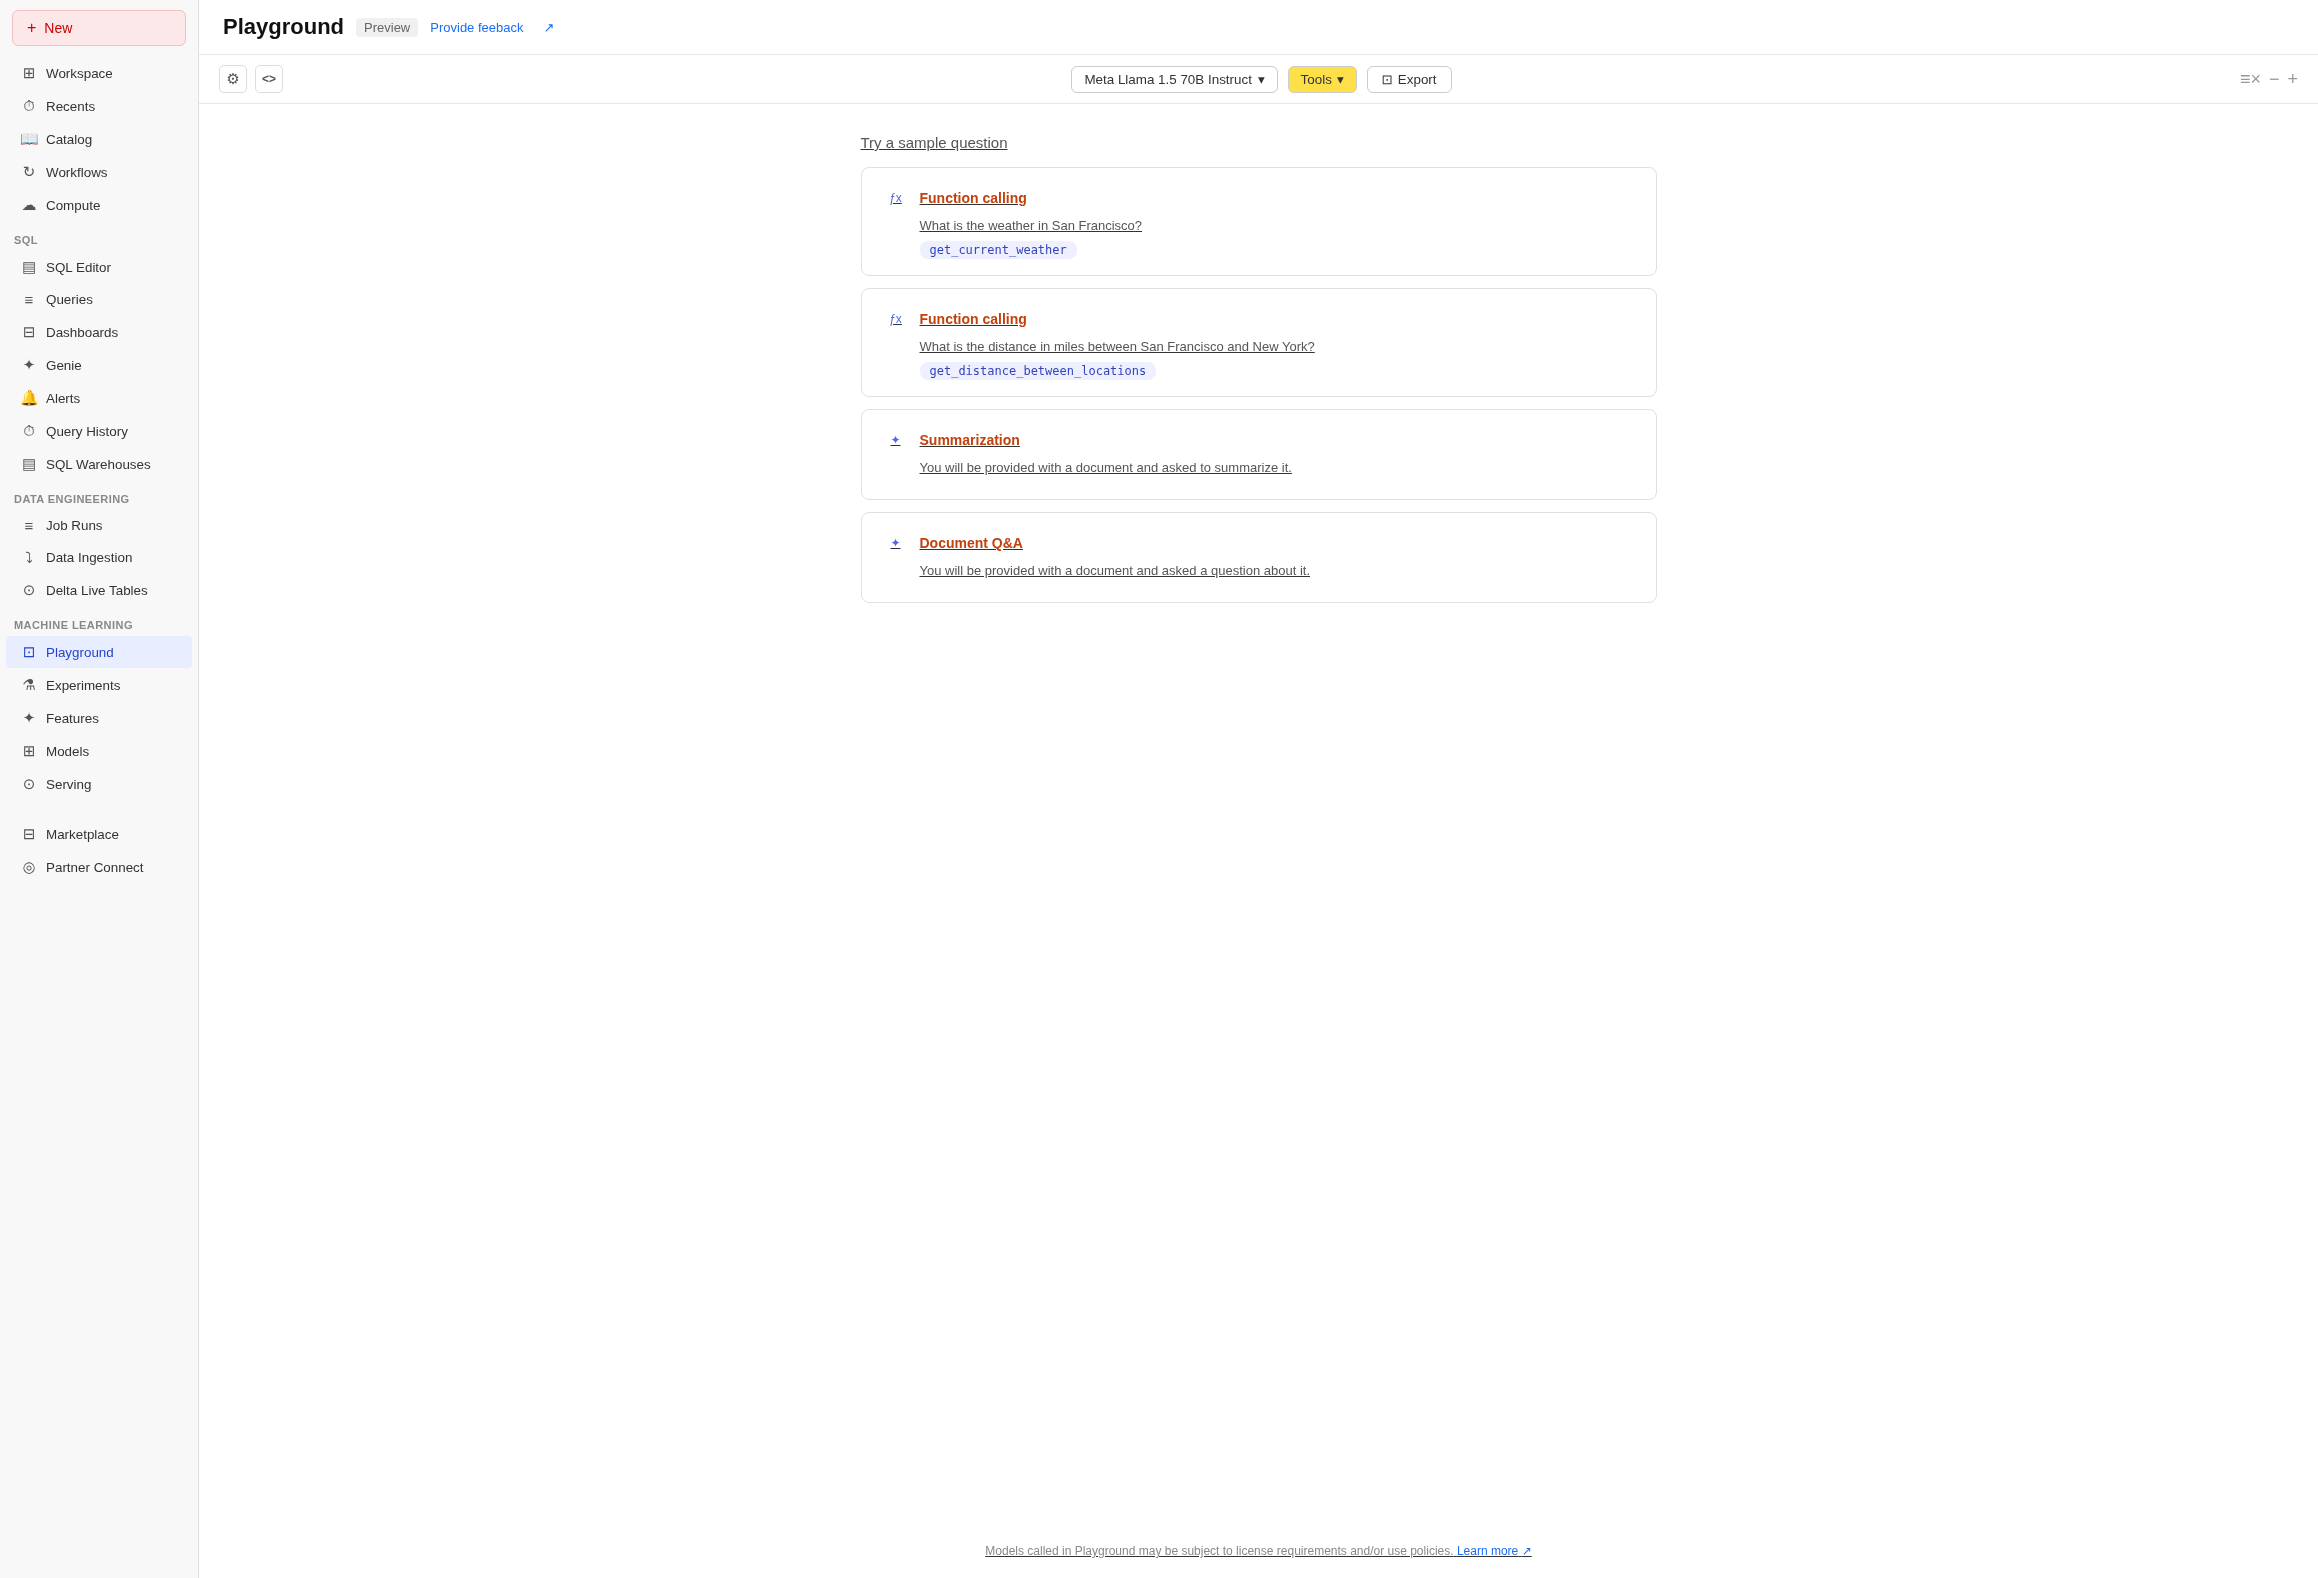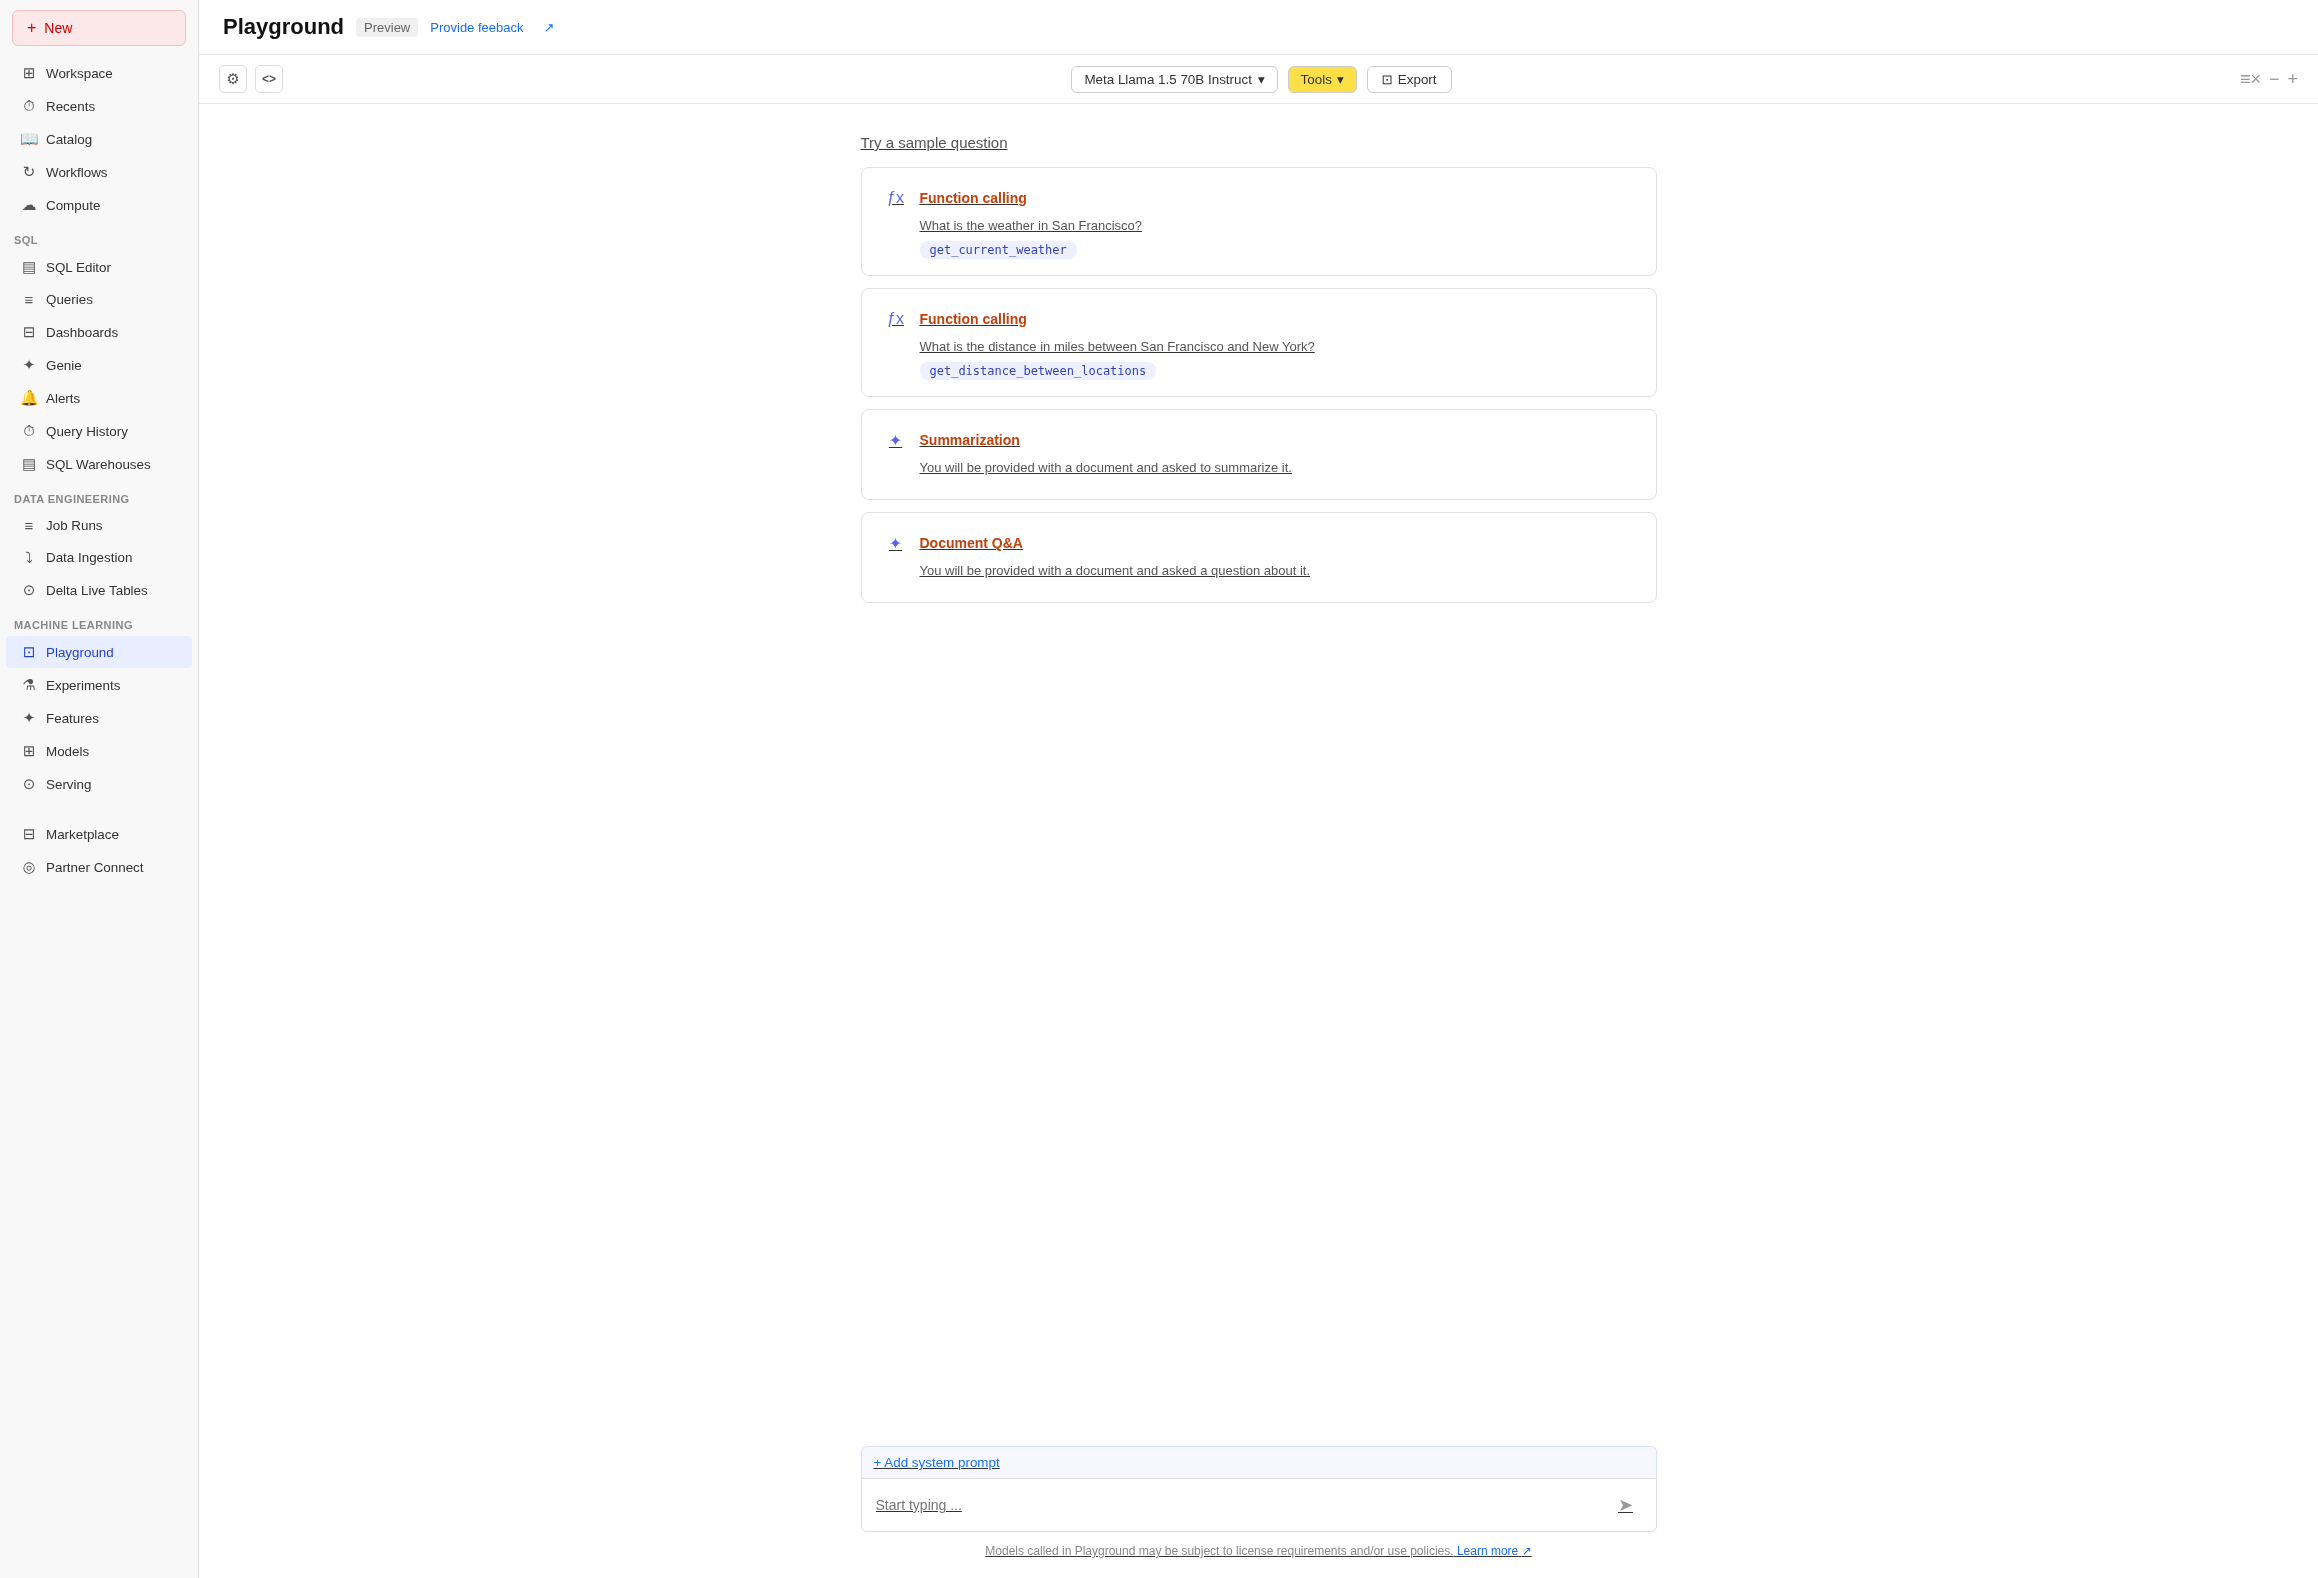--- a/index.html
+++ b/index.html
@@ -190,21 +190,21 @@
     }
     .sample-card-header {
       display: flex;
       align-items: center;
       gap: 10px;
       margin-bottom: 6px;
     }
     .sample-card-icon {
       width: 28px; height: 28px;
       display: flex; align-items: center; justify-content: center;
-      font-size: 16px;
+      font-size: 12px;
       color: #5566ee;
     }
     .sample-card-title {
       font-size: 14px;
       font-weight: 600;
       color: #c2410c;
     }
     .sample-card-desc {
       font-size: 13px;
       color: #555;
@@ -483,31 +483,20 @@
       <span class="sample-card-title">Document Q&amp;A</span>
     </div>
     <div class="sample-card-desc">You will be provided with a document and asked a question about it.</div>
 
   </div>
           </div>
       </div>
 
       <div style="flex:1"></div>
 
-      <div class="bottom-area">
-        <div class="add-system-prompt">
-          <span>+ Add system prompt</span>
-        </div>
-        <div class="chat-input-container">
-          <input class="chat-input" type="text" placeholder="Start typing ..." style="">
-          <button class="chat-send-btn">
-            <span>➤</span>
-          </button>
-        </div>
-      </div>
 
       <div class="footer-note">
         <span>Models called in Playground may be subject to license requirements and/or use policies.</span>
         <a>
           <span>Learn more</span>
           <span>↗</span>
         </a>
       </div>
     </div>
   </div>

